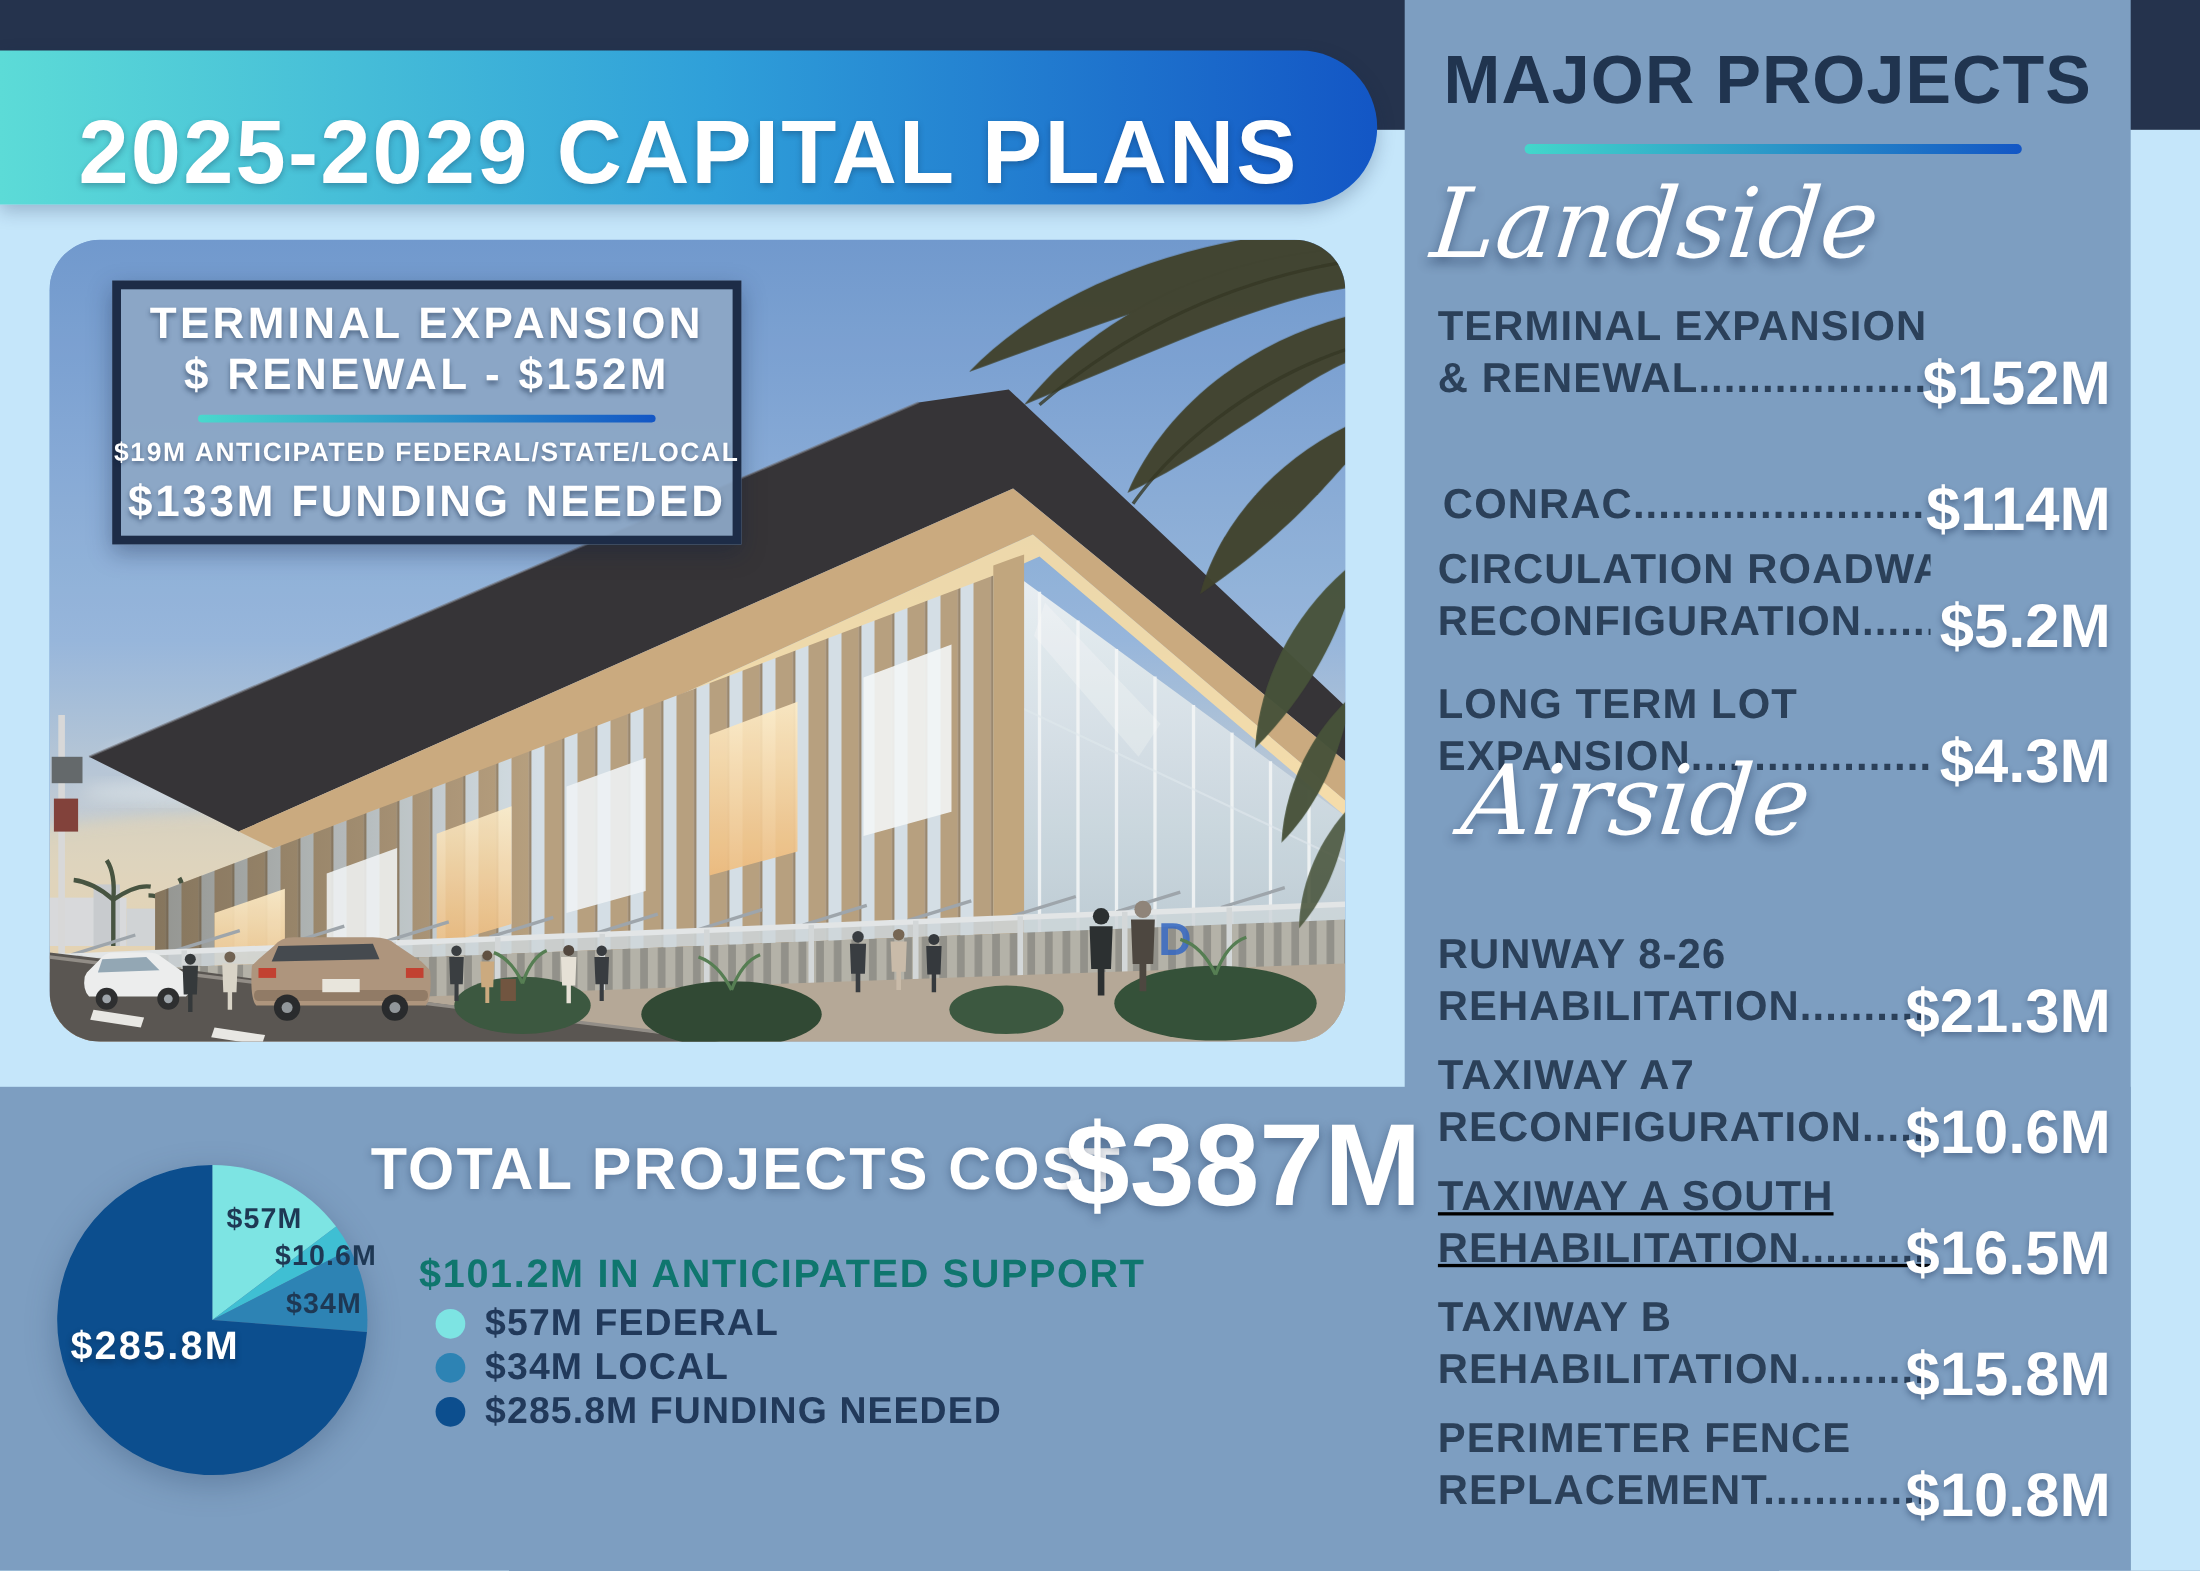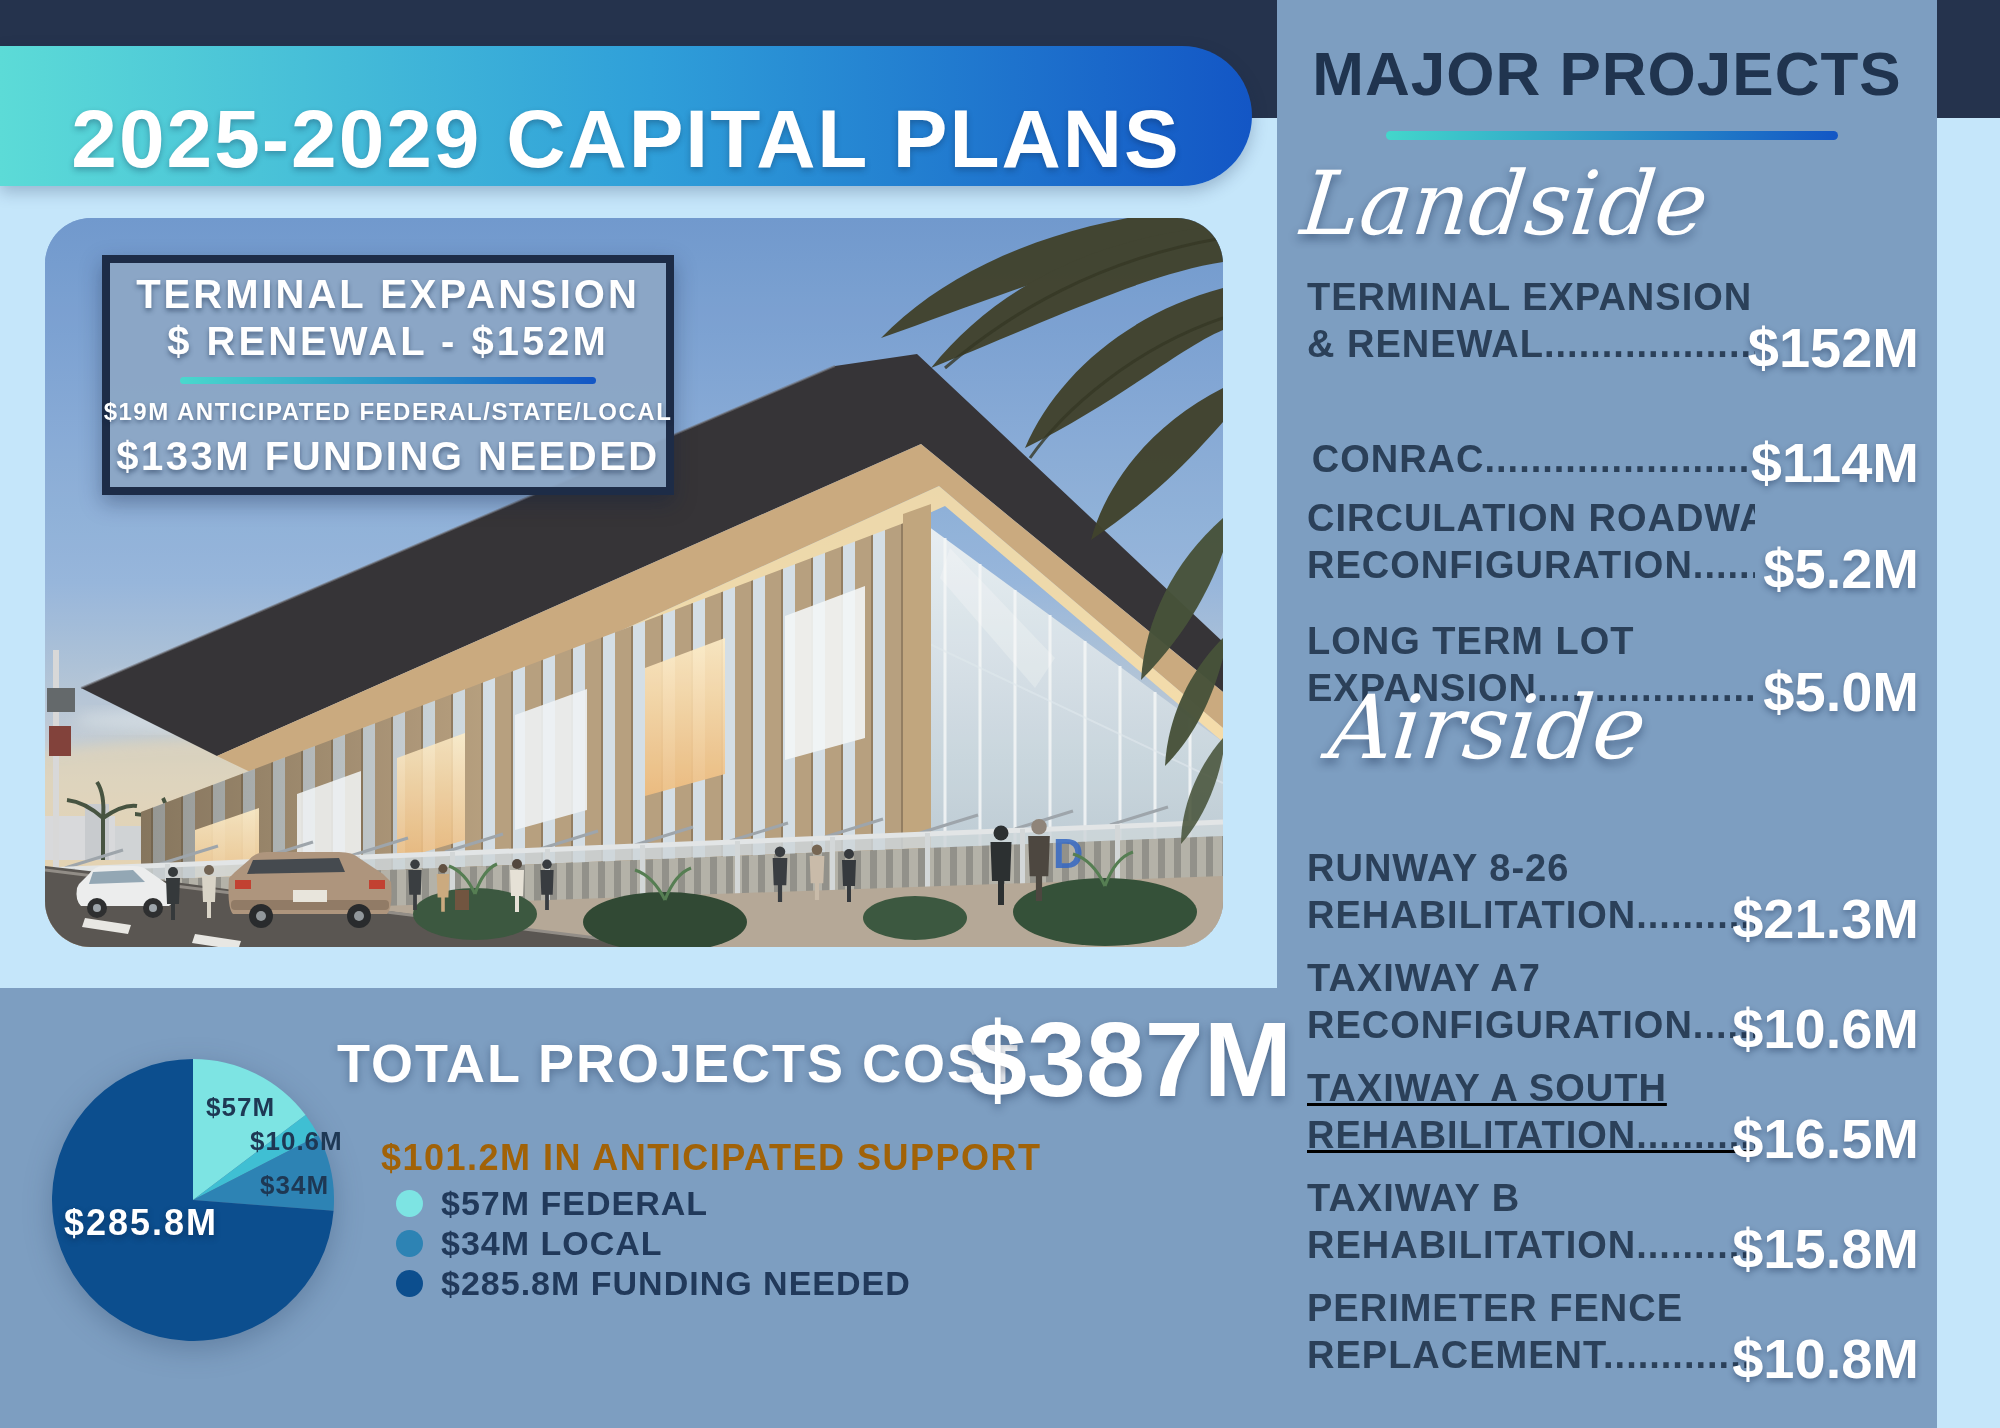--- a/index.html
+++ b/index.html
@@ -44,21 +44,21 @@
     background:linear-gradient(90deg,#4ad8cd,#1356c5);}
   .callout .small{color:#fff;font-weight:700;font-size:24px;letter-spacing:1.5px;
     text-shadow:0 2px 4px rgba(10,30,60,.45);white-space:nowrap;}
   .callout .med{color:#fff;font-weight:700;font-size:40px;letter-spacing:2.5px;margin-top:8px;
     text-shadow:0 3px 5px rgba(10,30,60,.45);white-space:nowrap;}
   
   .total-label{position:absolute;left:337px;top:1032px;color:#fff;font-weight:700;font-size:54px;
     letter-spacing:2px;text-shadow:0 3px 8px rgba(15,35,70,.35);white-space:nowrap;}
   .total-amount{position:absolute;left:968px;top:1006px;color:#fff;font-weight:700;font-size:106px;
     line-height:1;text-shadow:0 4px 10px rgba(15,35,70,.4);white-space:nowrap;}
-  .support-line{position:absolute;left:381px;top:1137px;color:#a16207;font-weight:700;font-size:36px;
+  .support-line{position:absolute;left:381px;top:1137px;color:#0f766e;font-weight:700;font-size:36px;
     letter-spacing:1.5px;white-space:nowrap;}
   .legend{position:absolute;left:396px;top:1188px;display:flex;flex-direction:column;gap:9px;}
   .legend-row{display:flex;align-items:center;gap:18px;height:31px;}
   .legend-dot{width:27px;height:27px;border-radius:50%;background:#888;flex:0 0 auto;}
   .legend-text{color:#21395a;font-weight:700;font-size:34px;letter-spacing:1px;white-space:nowrap;}
   
   .pie{position:absolute;left:50px;top:1057px;width:286px;height:286px;
     filter:drop-shadow(0 8px 14px rgba(20,40,70,.25));}
   .pie-lab{position:absolute;font-weight:700;color:#1e3854;white-space:nowrap;}
   .pl0{left:206px;top:1092px;font-size:26px;letter-spacing:1px;}
@@ -400,21 +400,21 @@
       <div>CIRCULATION ROADWAY</div>
       <div>RECONFIGURATION.........</div>
     </div>
     <div class="sb-value">$5.2M</div>
   </div>
   <div class="sb-item r4">
     <div class="sb-lines">
       <div>LONG TERM LOT</div>
       <div>EXPANSION...................</div>
     </div>
-    <div class="sb-value">$5.0M</div>
+    <div class="sb-value">$4.3M</div>
   </div>
 
   <div class="script h-airside">Airside</div>
 
   <div class="sb-item r5">
     <div class="sb-lines">
       <div>RUNWAY 8-26</div>
       <div>REHABILITATION.............</div>
     </div>
     <div class="sb-value">$21.3M</div>

